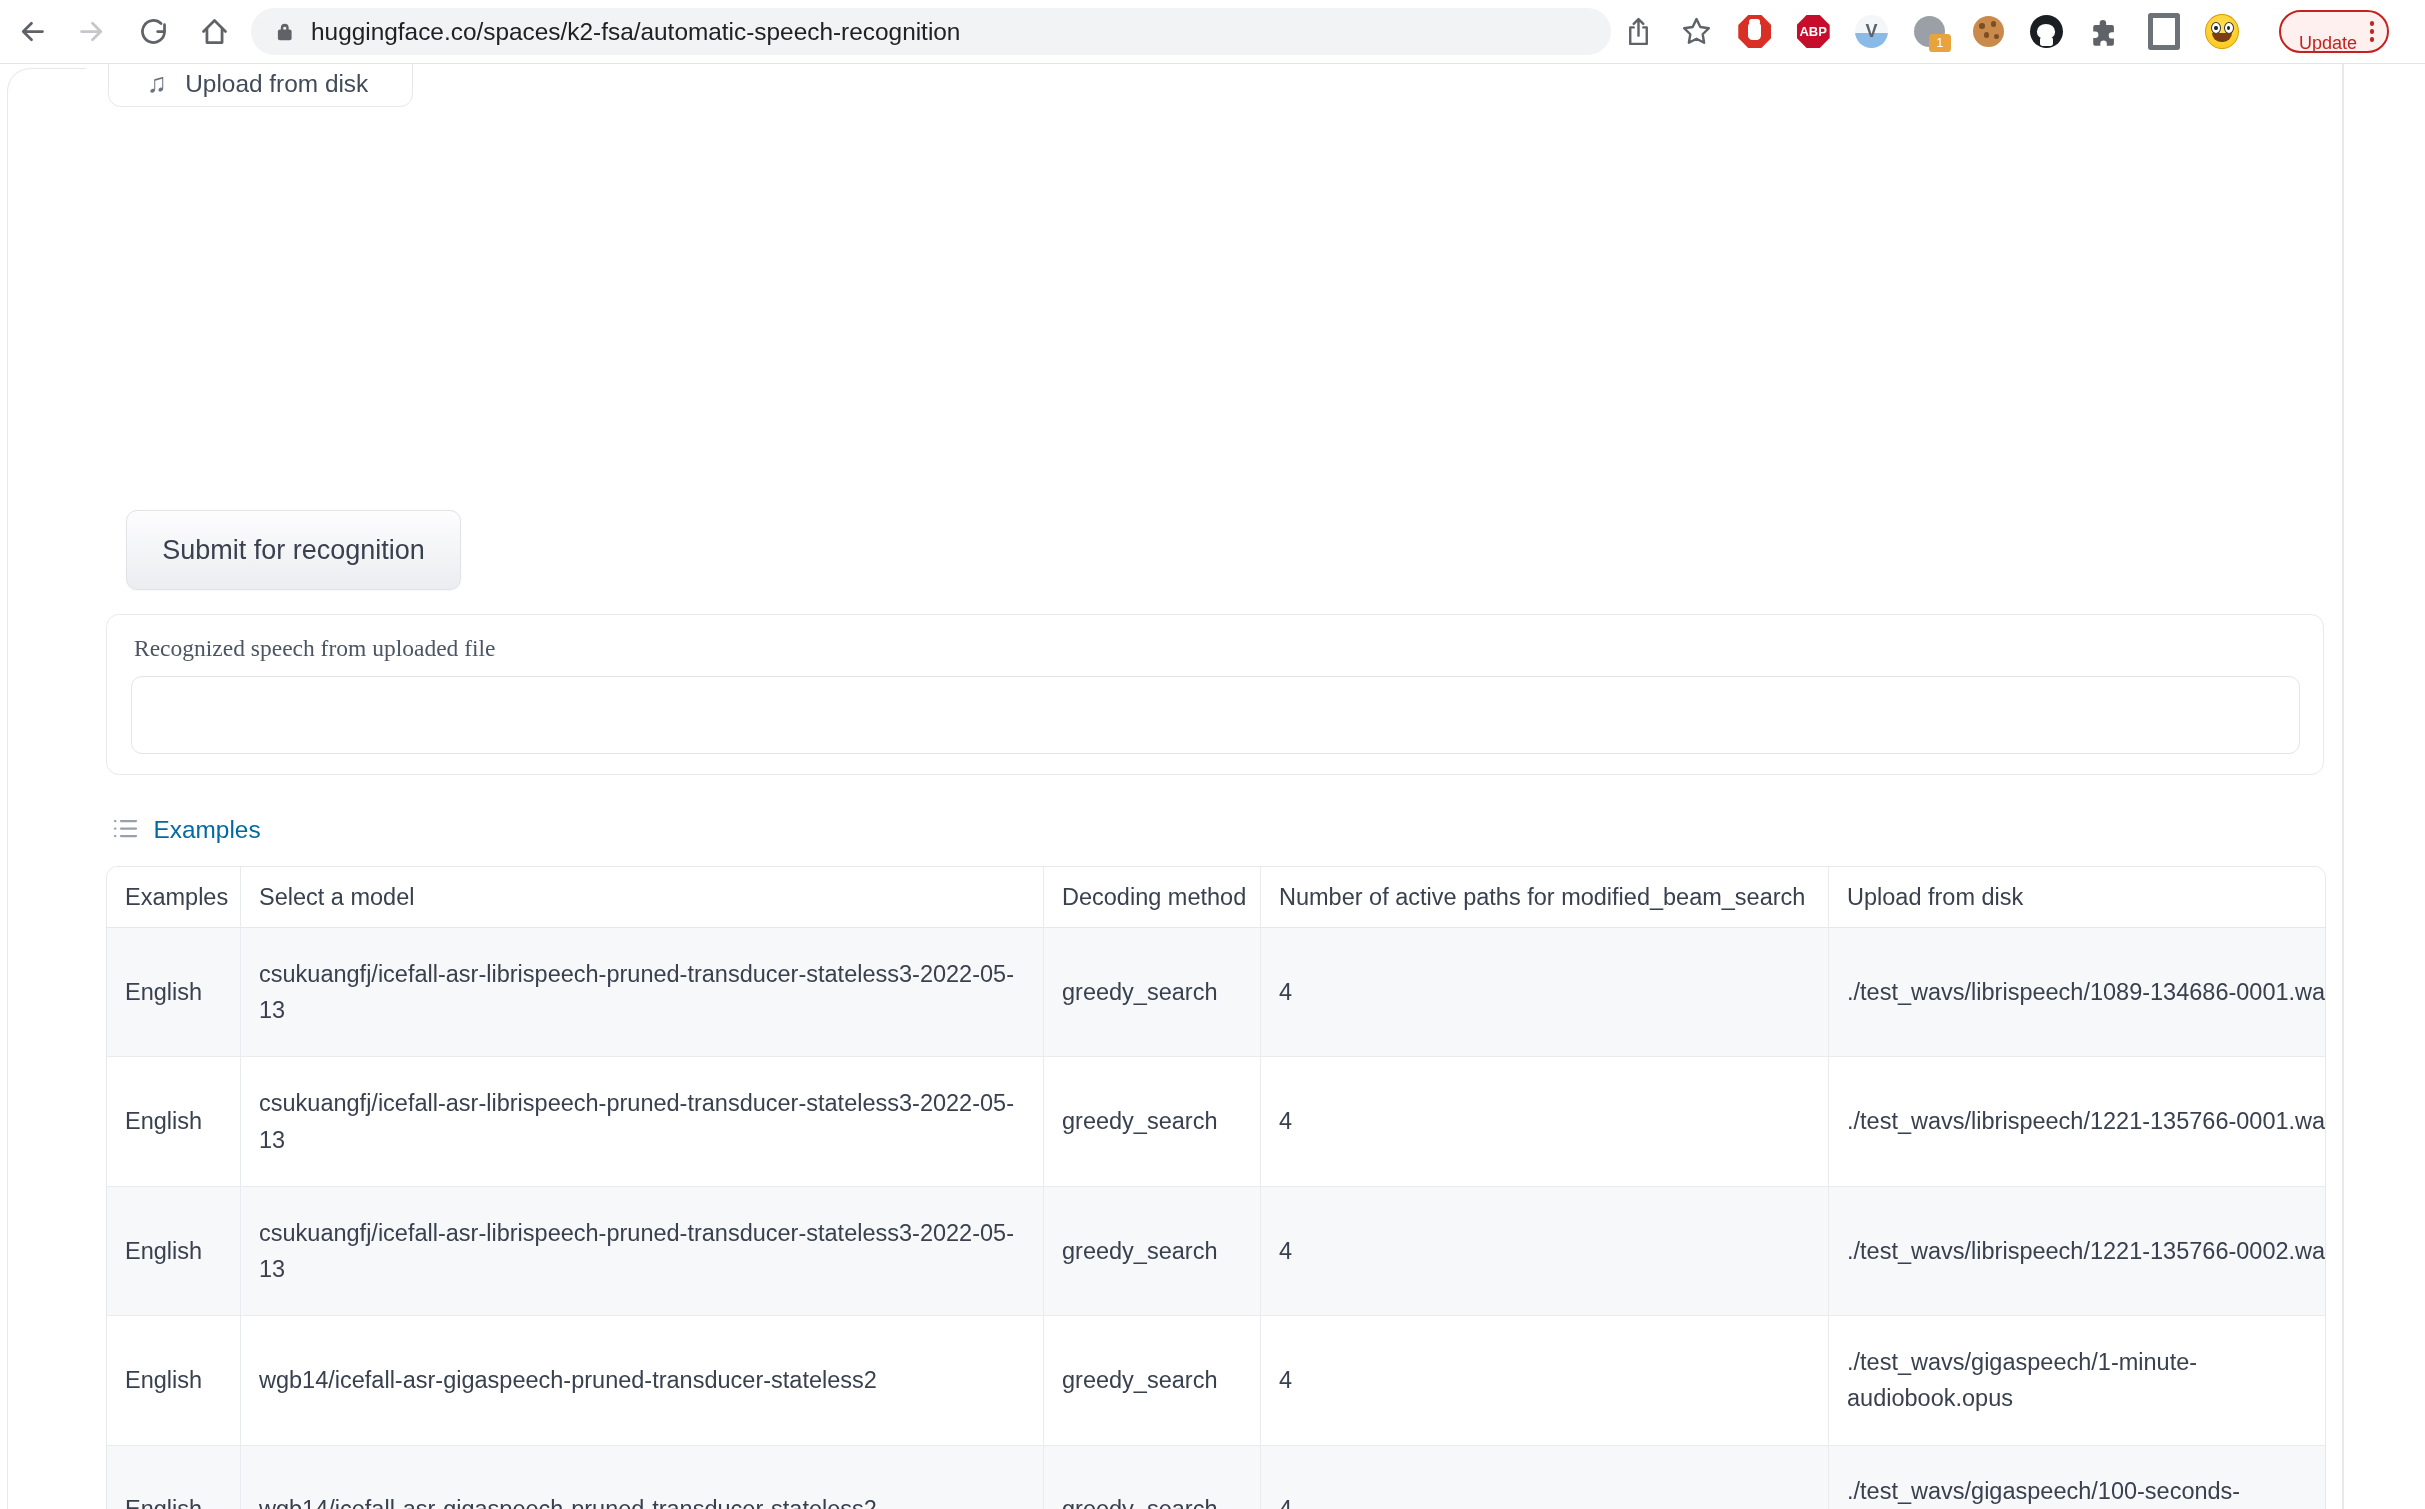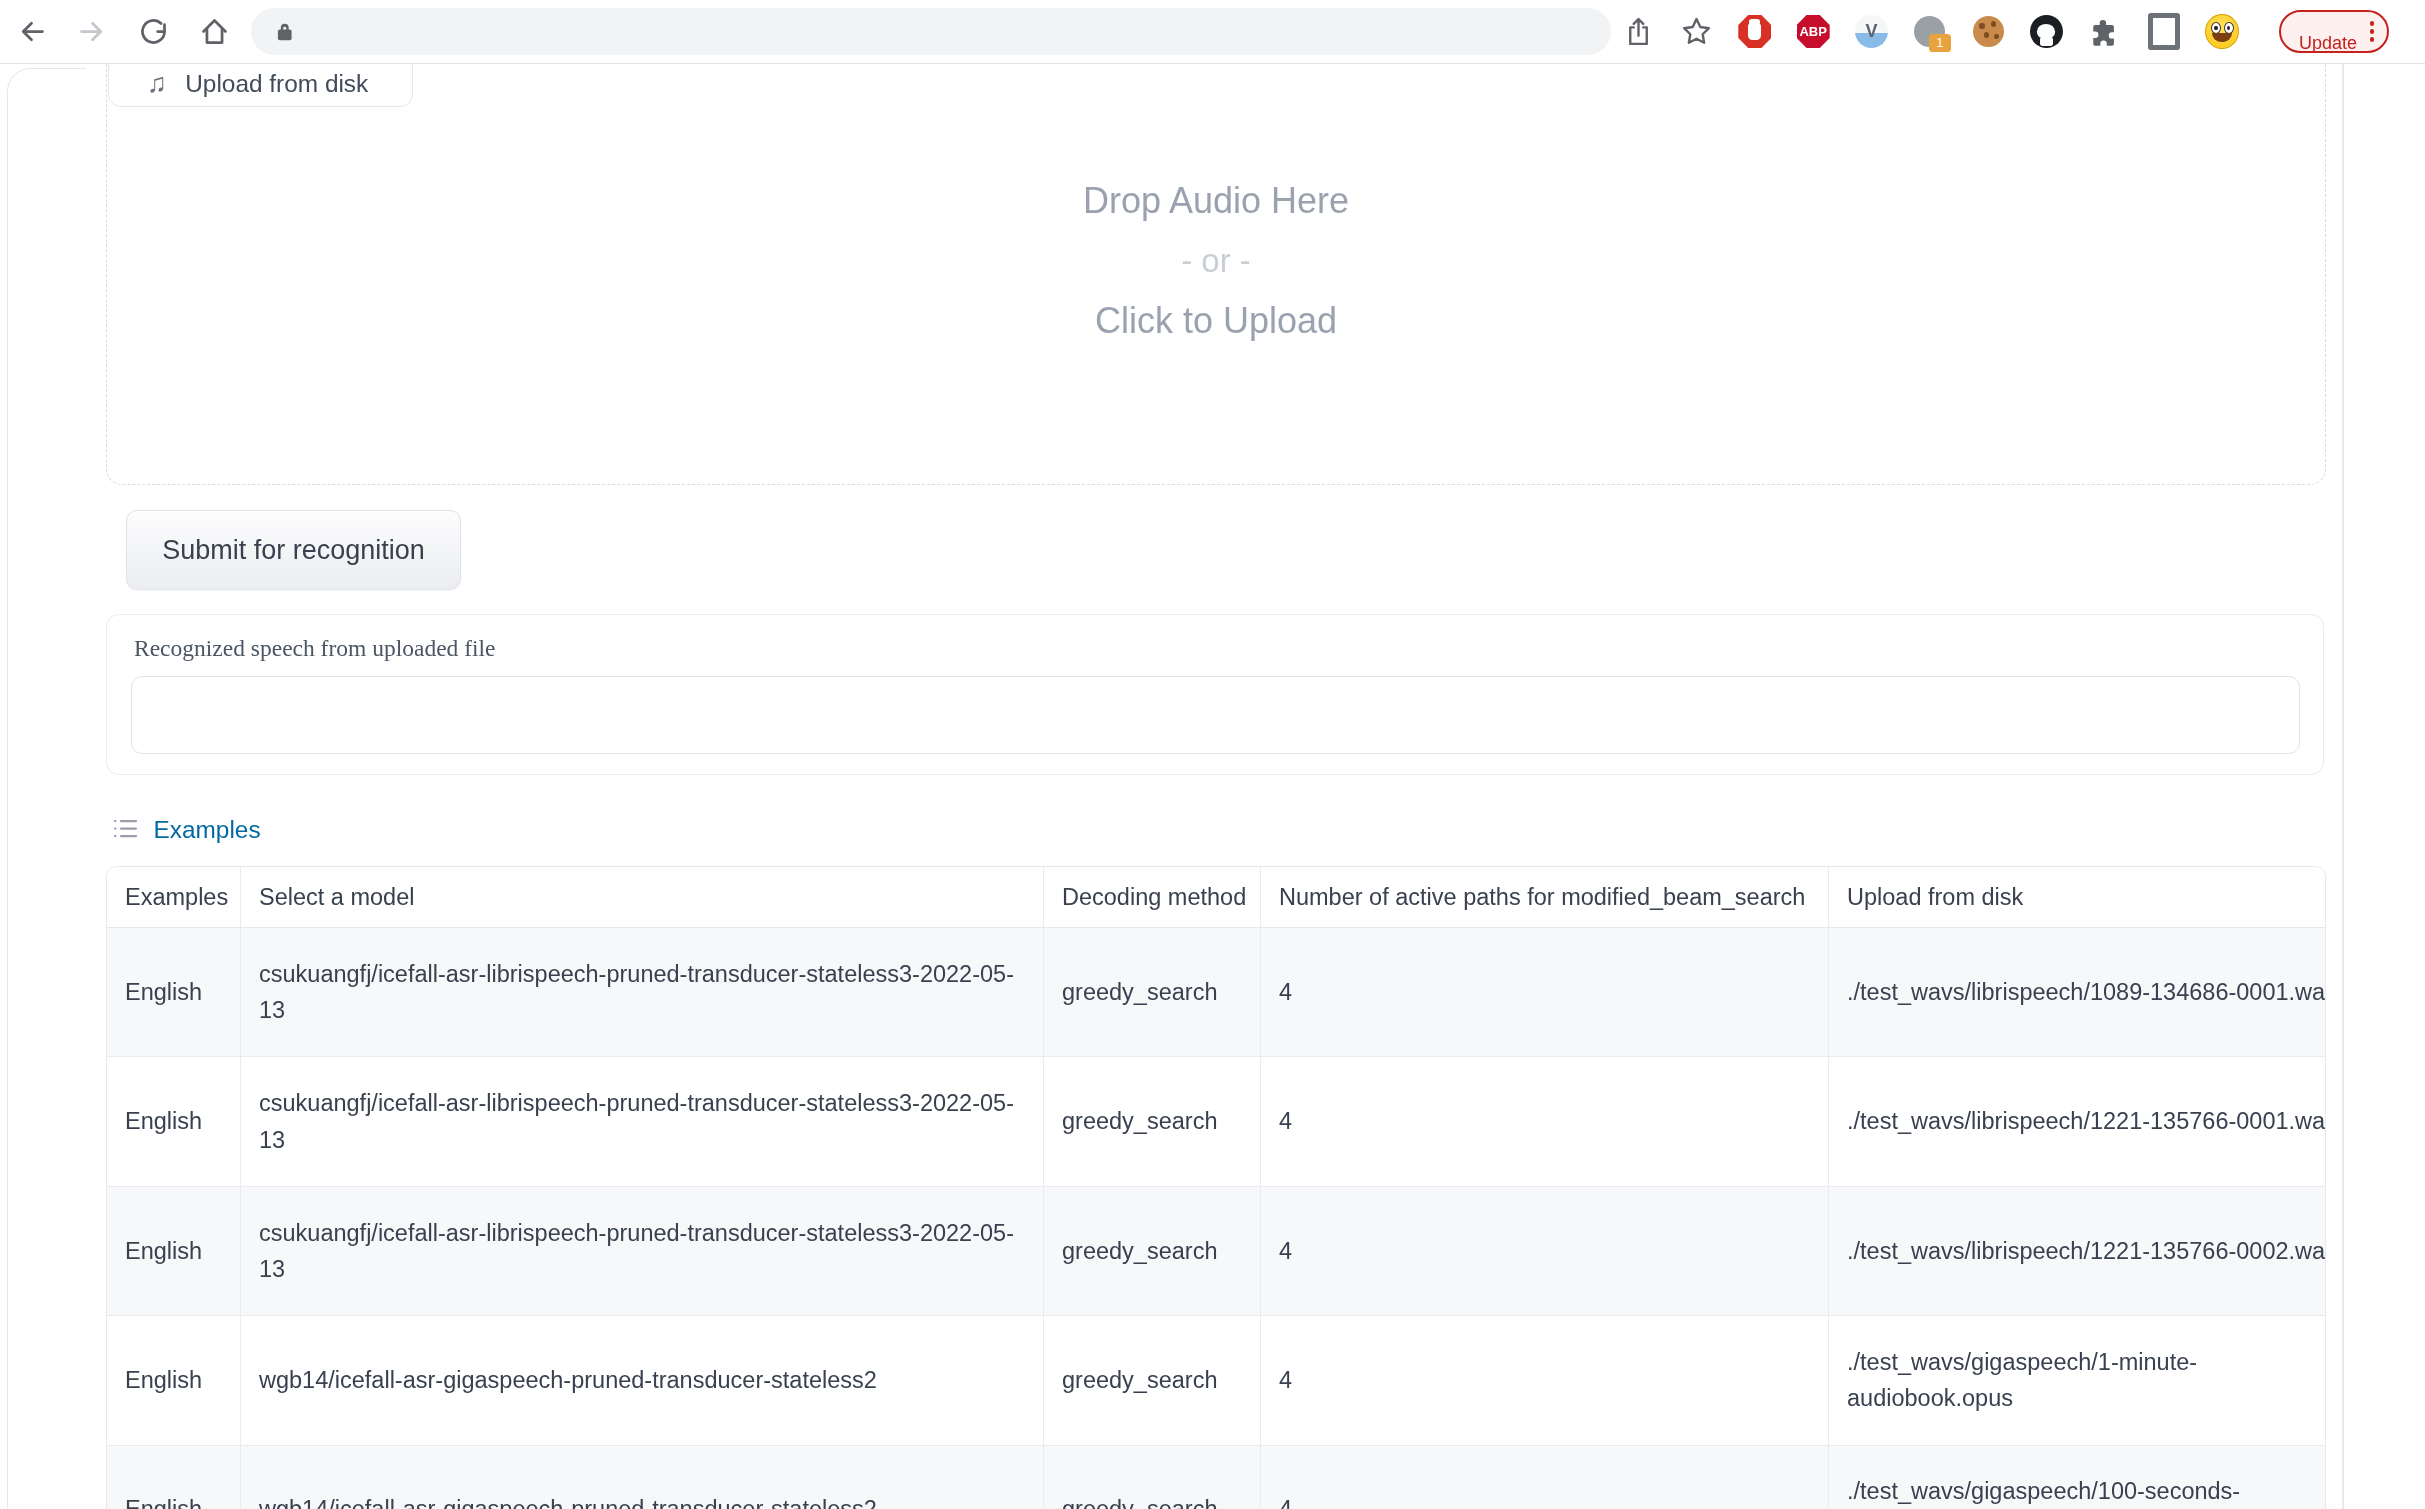--- a/index.html
+++ b/index.html
@@ -124,20 +124,21 @@
       </div>
     </div>
 
     <div class="urlbar">
       <span class="tb-icon" style="width:23.5px;height:23.5px">
         <svg viewBox="0 0 48 48" width="23.5" height="23.5" fill="#5f6368">
             <rect x="10" y="20" width="28" height="22" rx="4"></rect>
             <path d="M16 22v-6a8 8 0 0 1 16 0v6h-5v-6a3.5 3.5 0 0 0-6 0v6z"></path>
           </svg>
       </span>
+      <span class="url-text">huggingface.co/spaces/k2-fsa/automatic-speech-recognition</span>
     </div>
 
     <div class="right-icons">
       <div class="tb-icon">
         <svg viewBox="0 0 48 48" fill="none" stroke="#5f6368" stroke-width="3.5" stroke-linecap="round" stroke-linejoin="round">
             <path d="M17 18h-5v24h24V18h-5"></path>
             <path d="M24 30V6M17 13l7-7 7 7"></path>
           </svg>
       </div>
       <div class="tb-icon">
@@ -197,25 +198,20 @@
           <i></i>
           <i></i>
         </span>
     </div>
   </div>
 
   <div class="page">
     <div class="left-frame"></div>
     <div class="right-line"></div>
 
-    <div class="dropzone">
-      <div class="dz1">Drop Audio Here</div>
-      <div class="dz2">- or -</div>
-      <div class="dz3">Click to Upload</div>
-    </div>
 
     <div class="tab">
       <span class="note">♫</span>
       <span class="tab-label">Upload from disk</span>
     </div>
 
     <div class="submit-btn">
       <span>Submit for recognition</span>
     </div>
 

